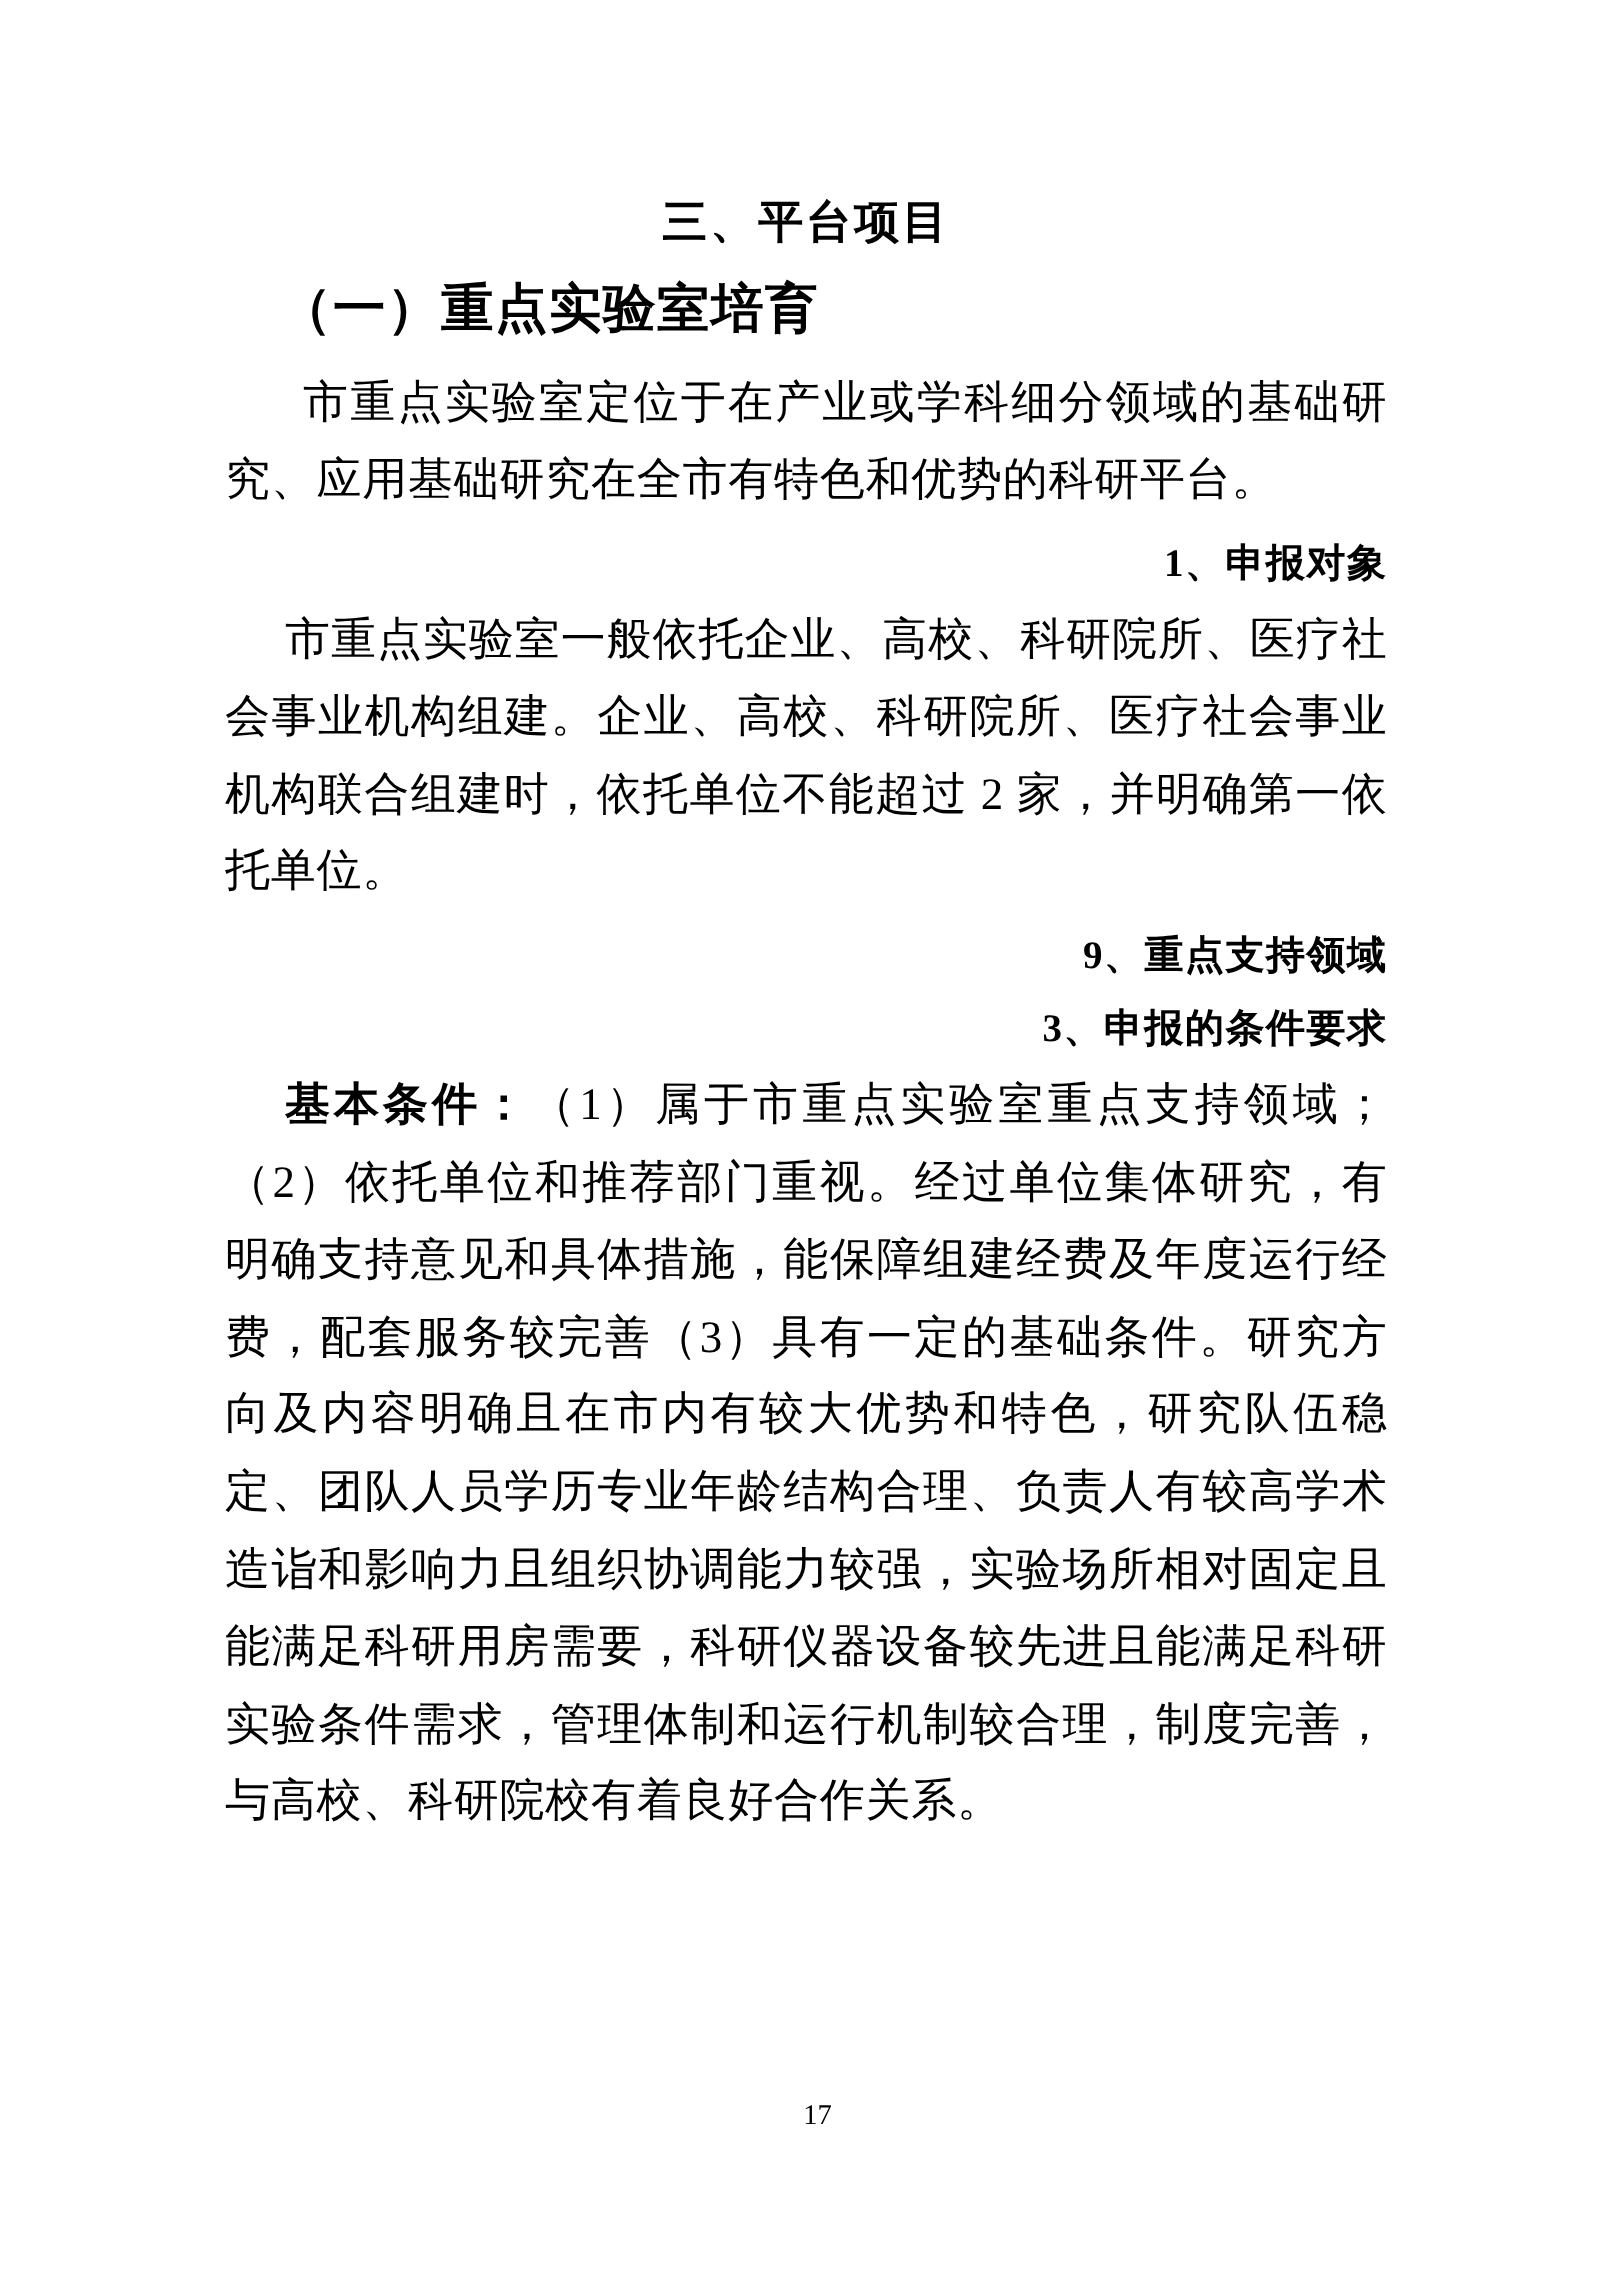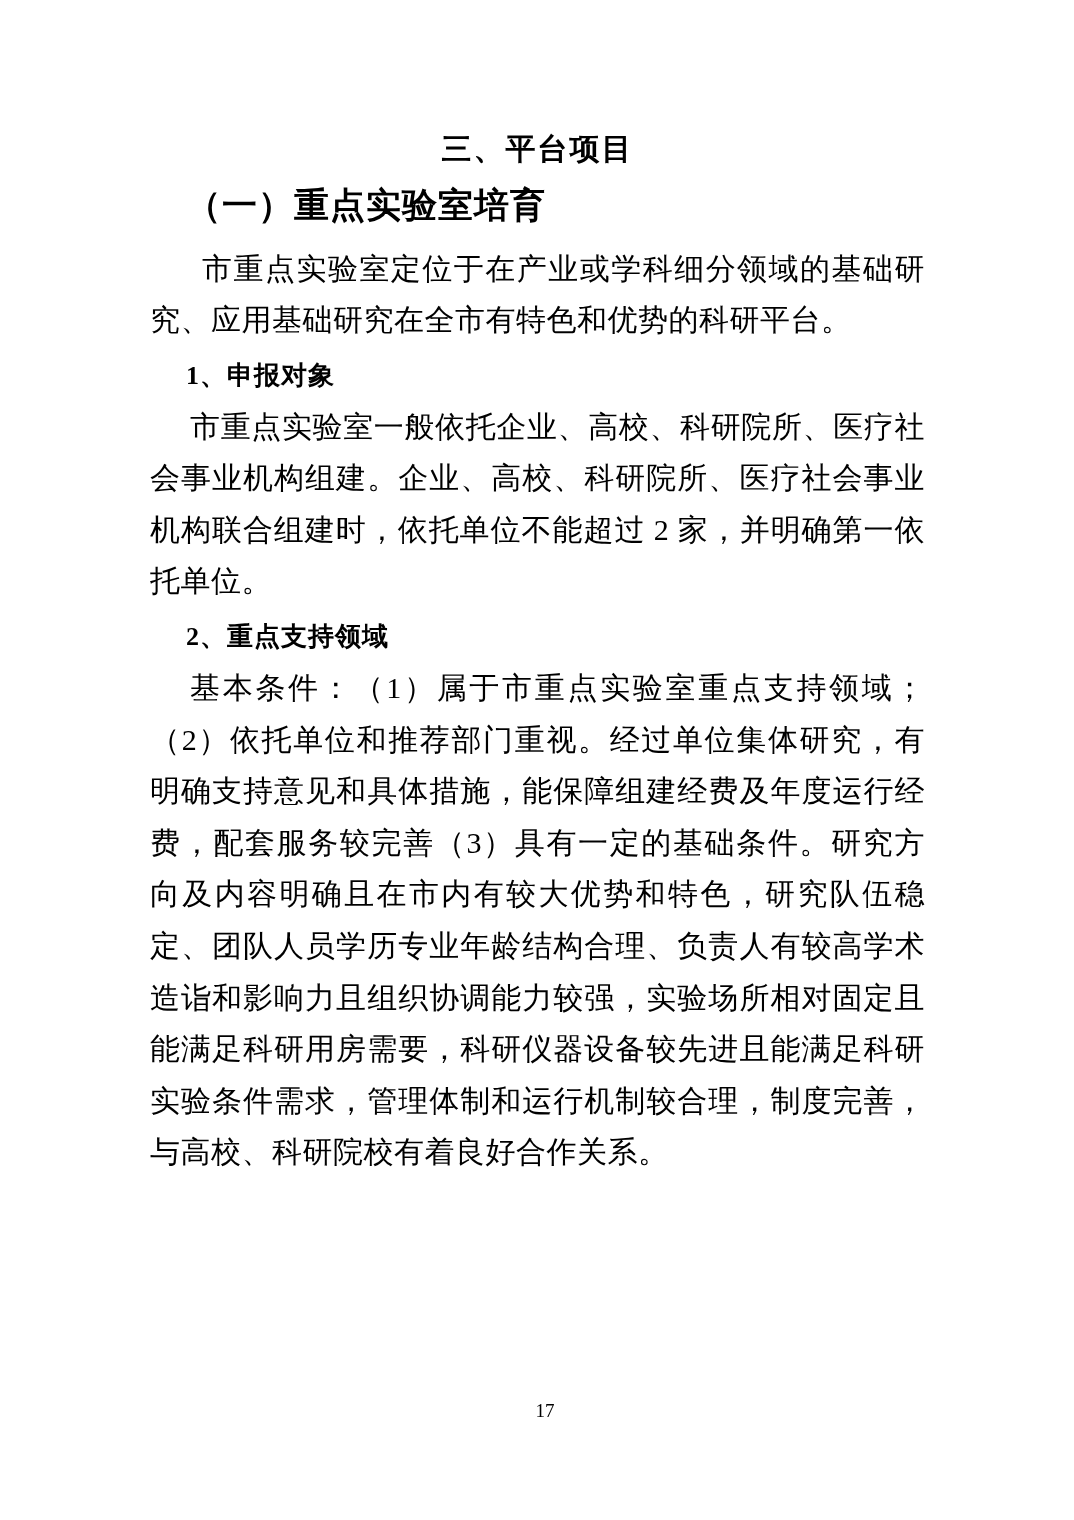--- a/index.html
+++ b/index.html
@@ -40,35 +40,36 @@
     text-indent: 36px;
     line-height: 1.5;
   }
   .heading-2 {
     font-weight: bold;
     font-size: 26px;
     letter-spacing: 1px;
     margin: 10px 0 6px 0;
     text-indent: 36px;
     line-height: 1.5;
+    text-align: right;
   }
   p.body-text {
     font-size: 30px;
     line-height: 1.72;
     margin: 0 0 6px 0;
     text-align: justify;
     text-justify: inter-ideograph;
     text-indent: 52px;
     letter-spacing: 0.5px;
   }
   p.body-text.tight-indent {
     text-indent: 40px;
   }
   .inline-bold {
-    font-weight: normal;
+    font-weight: bold;
   }
   .page-number {
     position: absolute;
     left: 16px;
     right: 0;
     top: 1400px;
     text-align: center;
     font-size: 19px;
     font-family: "Liberation Serif", serif;
   }
@@ -80,20 +81,21 @@
   <div class="content">
 
     <h1 class="doc-title">三、平台项目</h1>
 
     <h2 class="heading-1">（一）重点实验室培育</h2>
     <p class="body-text">市重点实验室定位于在产业或学科细分领域的基础研究、应用基础研究在全市有特色和优势的科研平台。</p>
 
     <h3 class="heading-2">1、申报对象</h3>
     <p class="body-text tight-indent">市重点实验室一般依托企业、高校、科研院所、医疗社会事业机构组建。企业、高校、科研院所、医疗社会事业机构联合组建时，依托单位不能超过 2 家，并明确第一依托单位。</p>
 
-    <h3 class="heading-2">2、重点支持领域</h3>
+    <h3 class="heading-2">9、重点支持领域</h3>
 
+    <h3 class="heading-2">3、申报的条件要求</h3>
     <p class="body-text tight-indent"><span class="inline-bold">基本条件：</span><span>（1）属于市重点实验室重点支持领域；（2）依托单位和推荐部门重视。经过单位集体研究，有明确支持意见和具体措施，能保障组建经费及年度运行经费，配套服务较完善（3）具有一定的基础条件。研究方向及内容明确且在市内有较大优势和特色，研究队伍稳定、团队人员学历专业年龄结构合理、负责人有较高学术造诣和影响力且组织协调能力较强，实验场所相对固定且能满足科研用房需要，科研仪器设备较先进且能满足科研实验条件需求，管理体制和运行机制较合理，制度完善，与高校、科研院校有着良好合作关系。</span></p>
 
   </div>
 
   <div class="page-number">17</div>
 </div>
 
 </body></html>

